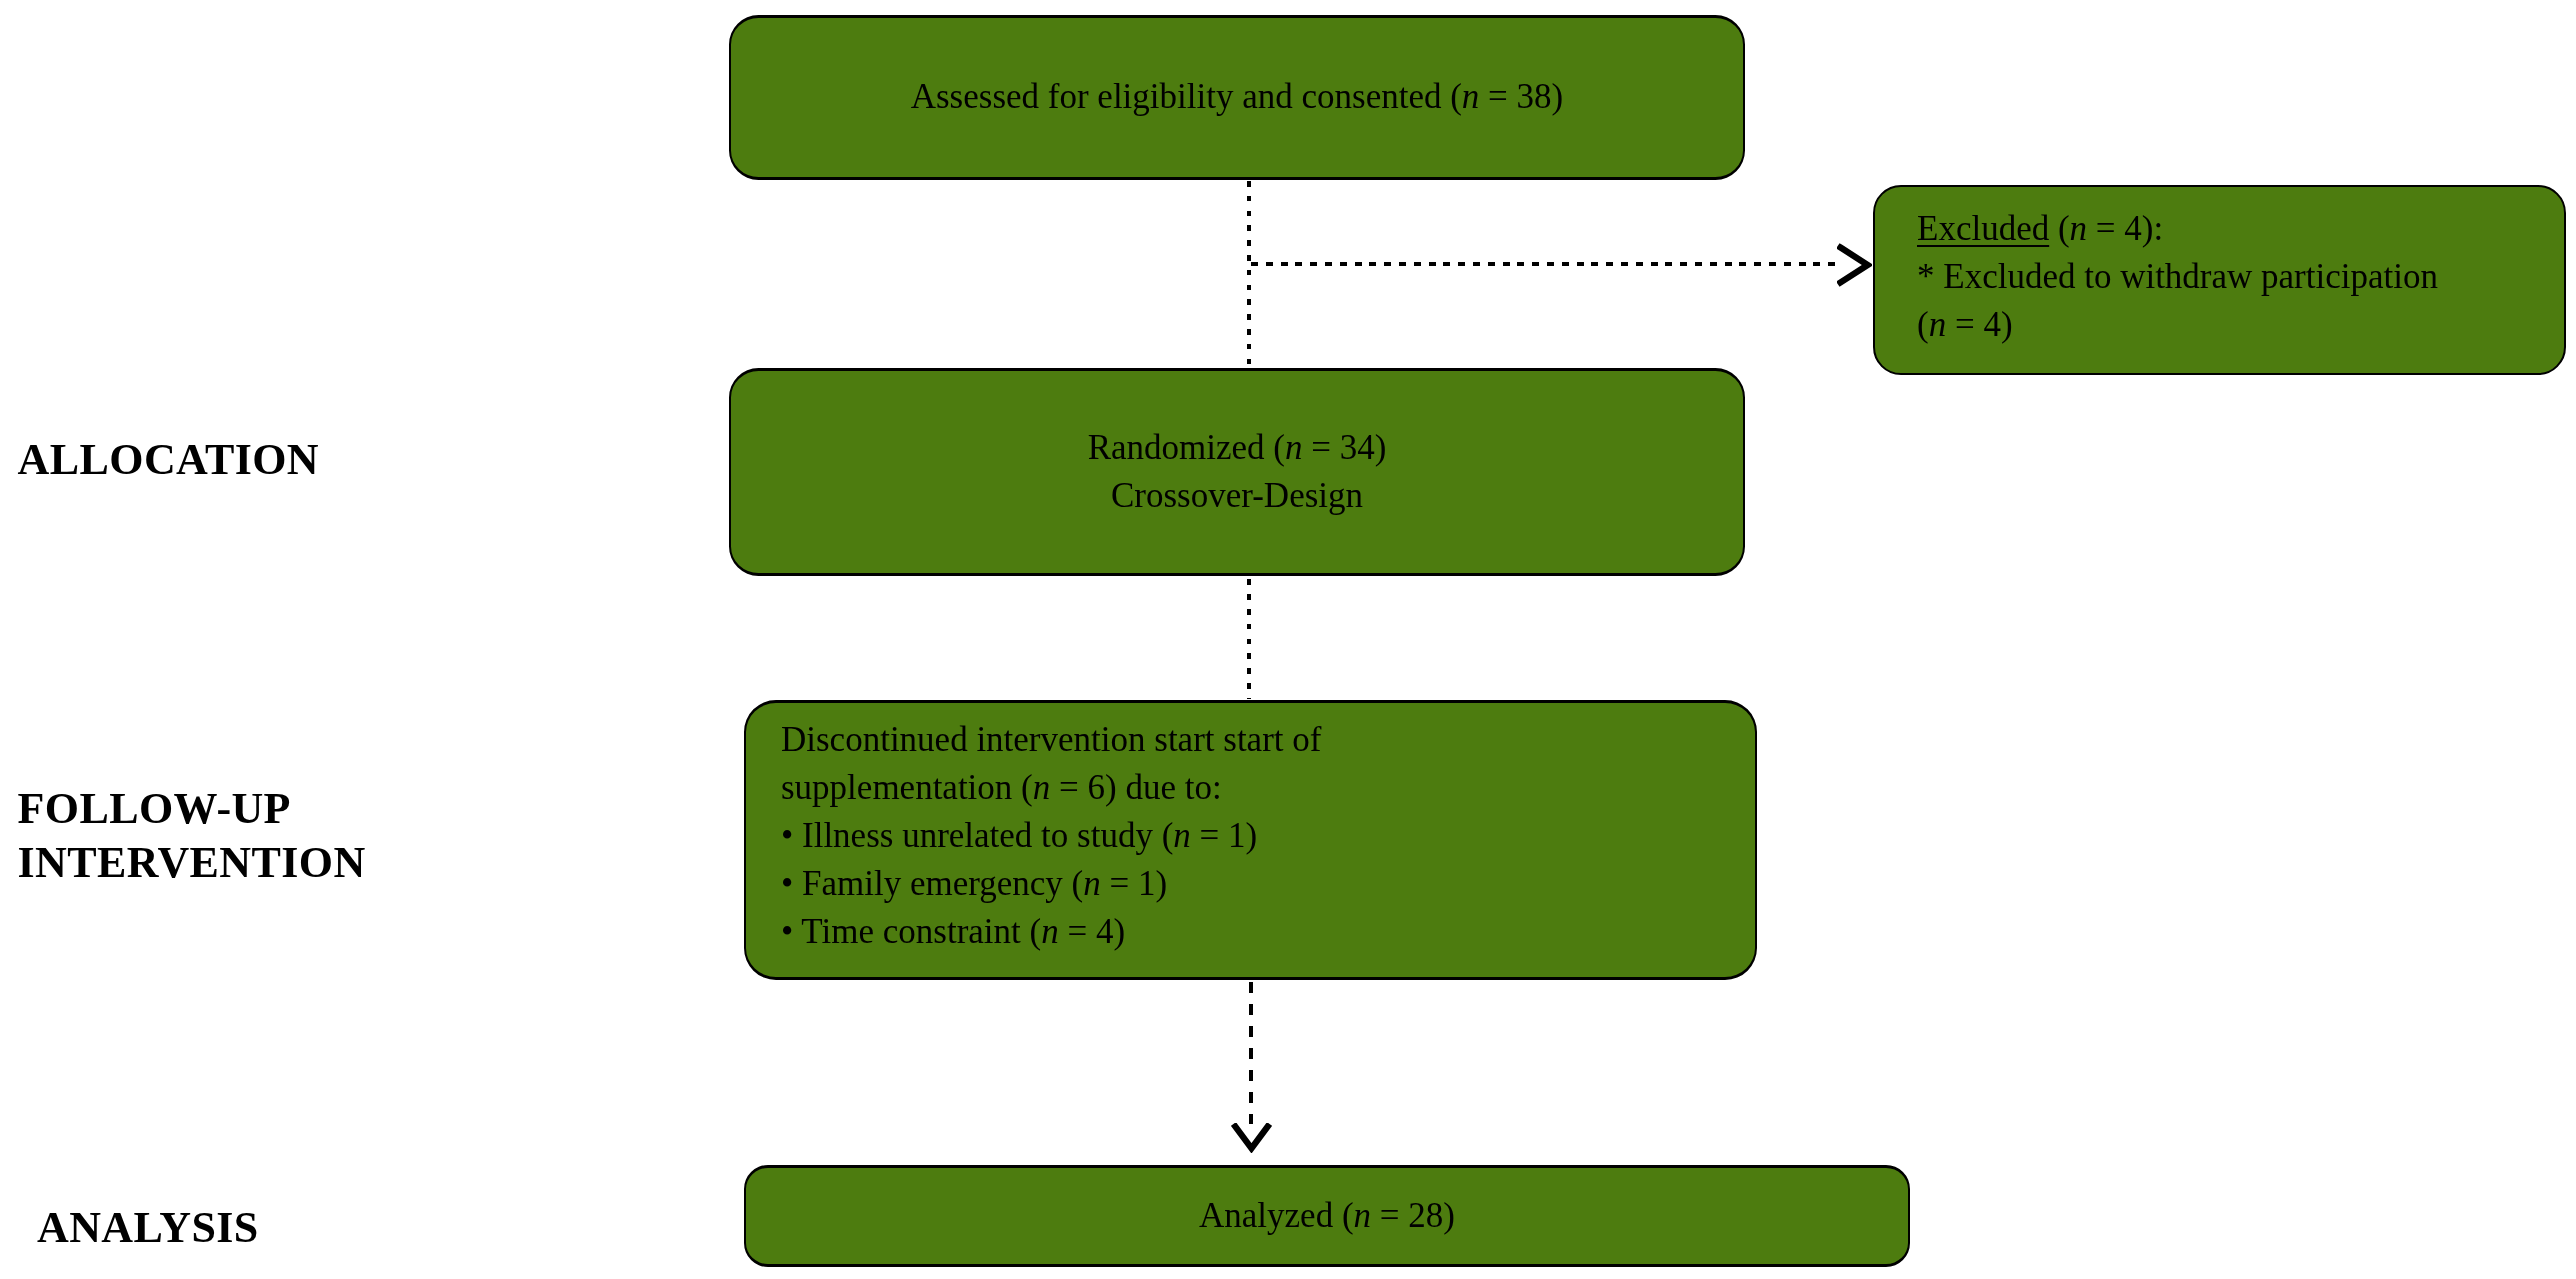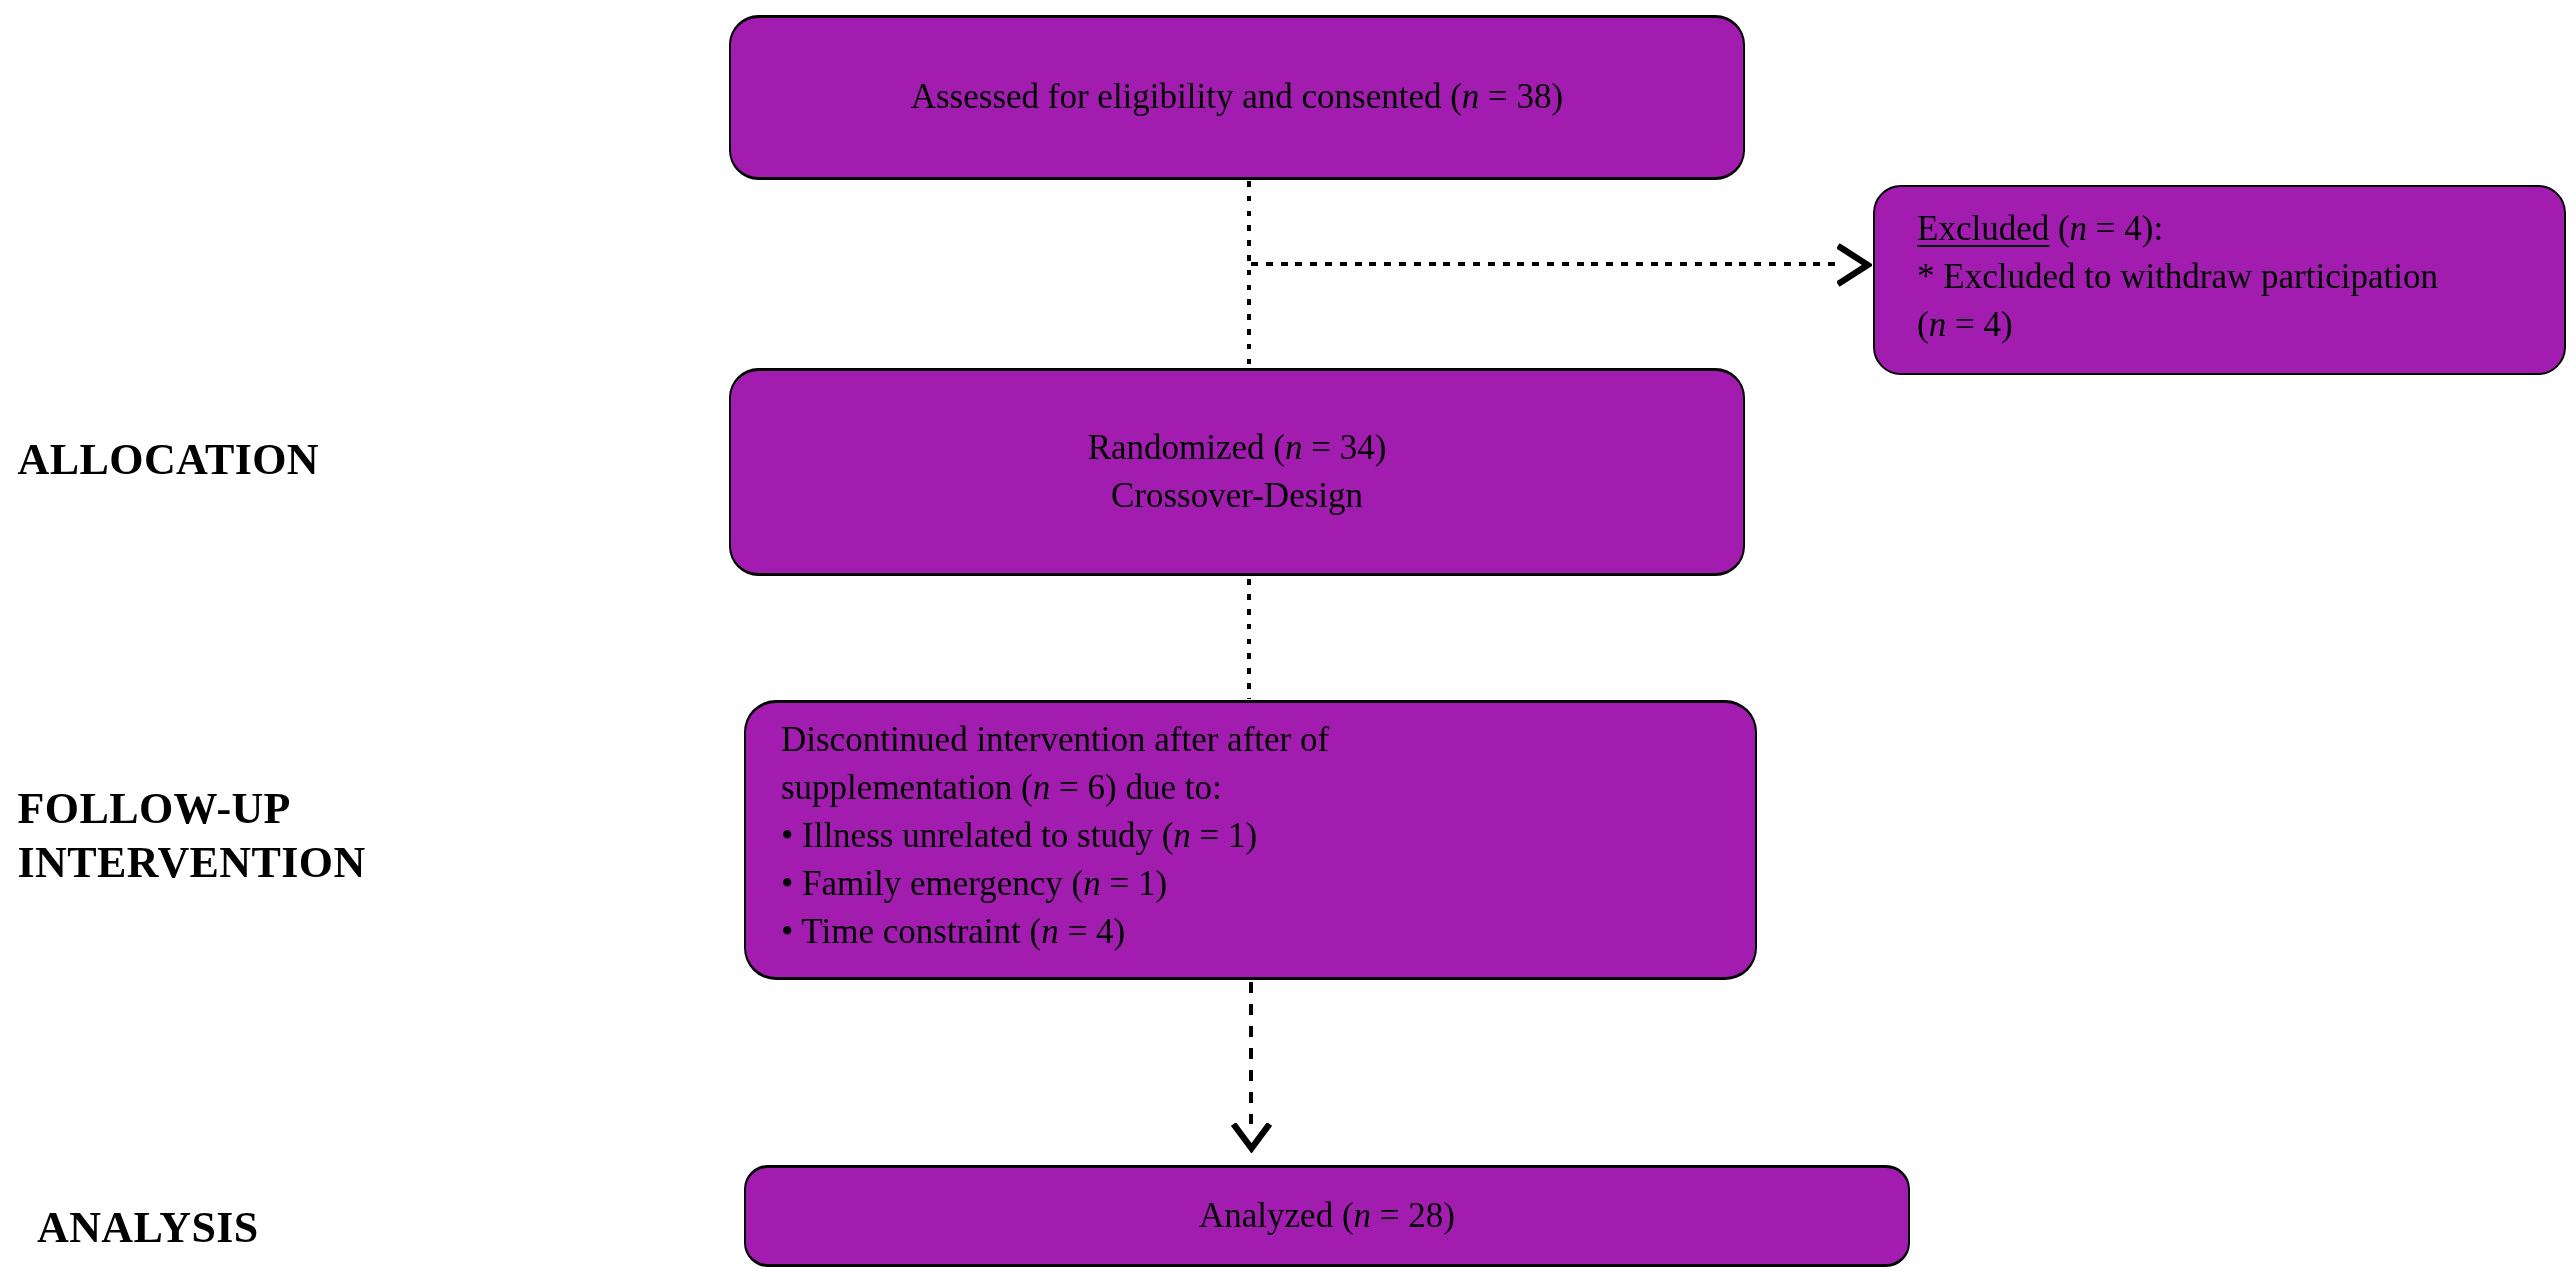--- a/index.html
+++ b/index.html
@@ -14,21 +14,21 @@
     background: #ffffff;
     font-family: "Liberation Serif", "DejaVu Serif", serif;
     color: #000000;
     overflow: hidden;
   }
 
   
   .flow-box {
     position: absolute;
     box-sizing: border-box;
-    background: #a21caf;
+    background: #4d7c0f;
     border-style: solid;
     border-color: #000000;
     border-width: 3.5px 2.1px;
     font-size: 35px;
     line-height: 48px;
   }
   .centered {
     display: flex;
     flex-direction: column;
     justify-content: center;
@@ -118,21 +118,21 @@
     <div>* Excluded to withdraw participation</div>
     <div>(<i>n</i> = 4)</div>
   </div>
 
   <div class="flow-box centered" id="box-randomized">
     <div>Randomized (<i>n</i> = 34)</div>
     <div>Crossover-Design</div>
   </div>
 
   <div class="flow-box" id="box-discontinued">
-    <div>Discontinued intervention after after of</div>
+    <div>Discontinued intervention start start of</div>
     <div>supplementation (<i>n</i> = 6) due to:</div>
     <div>• Illness unrelated to study (<i>n</i> = 1)</div>
     <div>• Family emergency (<i>n</i> = 1)</div>
     <div>• Time constraint (<i>n</i> = 4)</div>
   </div>
 
   <div class="flow-box centered" id="box-analyzed">
     <div>Analyzed (<i>n</i> = 28)</div>
   </div>
 

